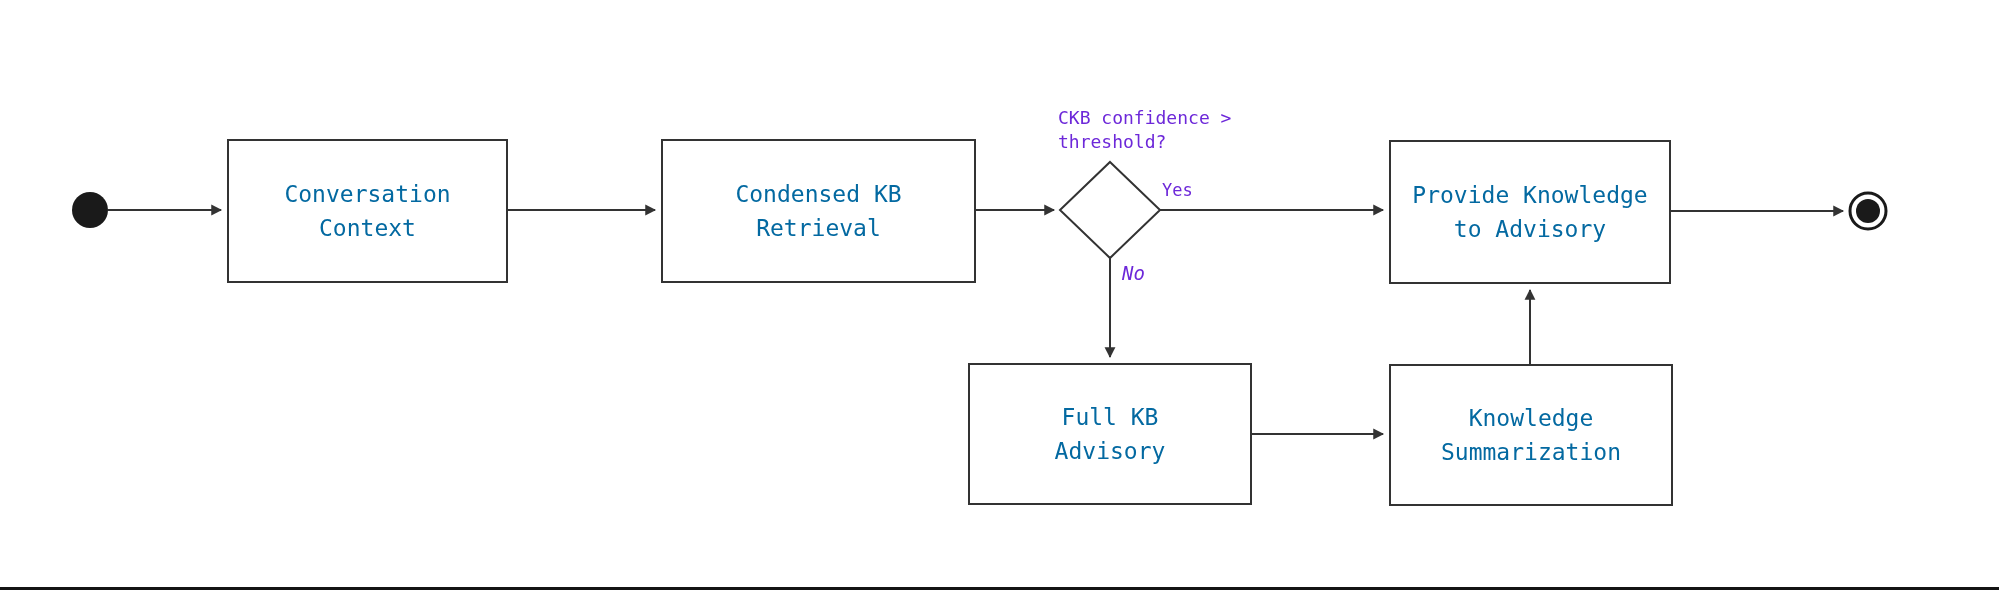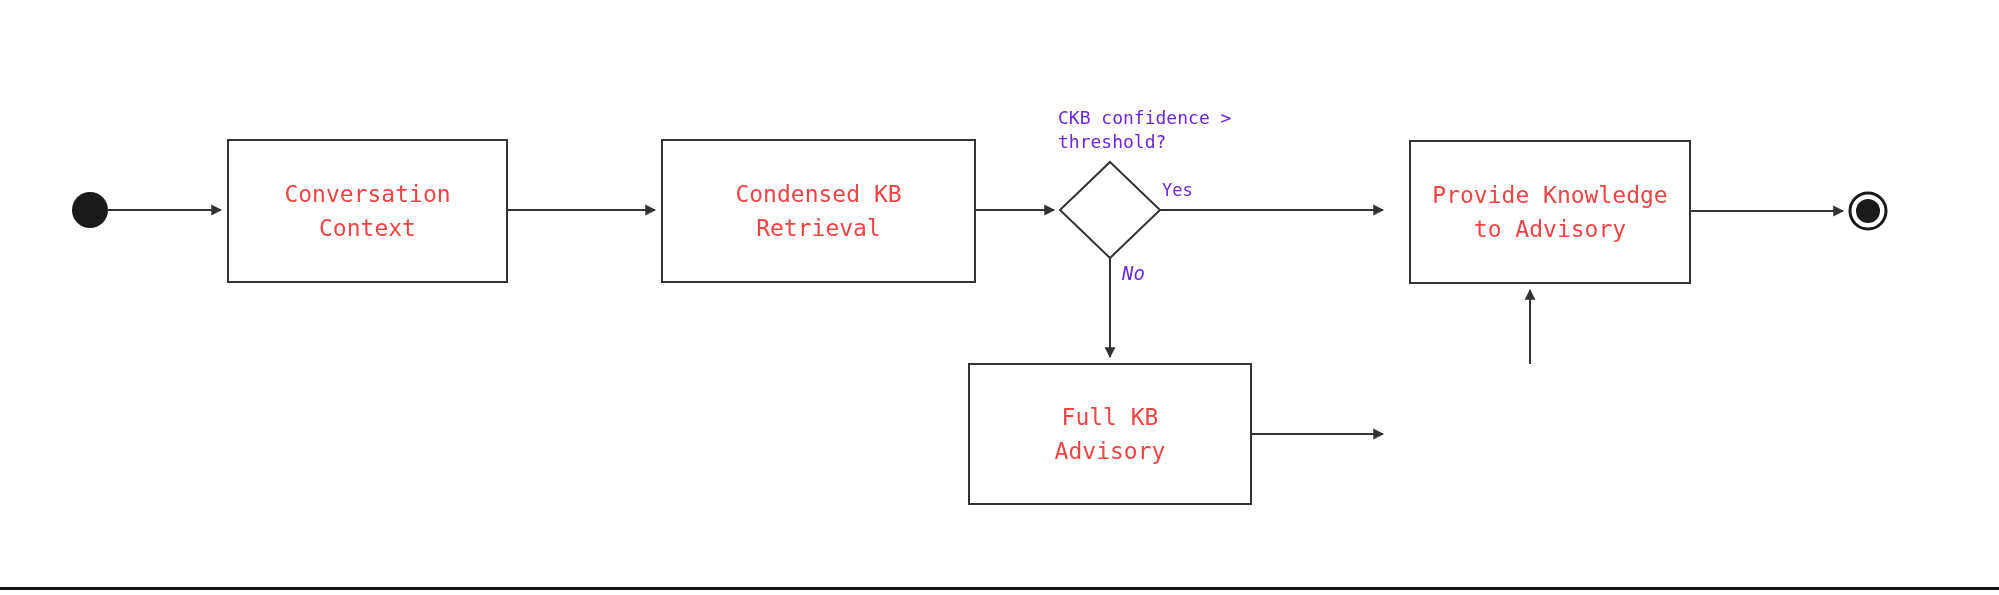--- a/index.html
+++ b/index.html
@@ -19,21 +19,21 @@
     position: absolute;
     left: 0; top: 0;
     width: 1999px; height: 595px;
     z-index: 1;
   }
   .activity {
     position: absolute;
     box-sizing: border-box;
     border: 2px solid #333333;
     background: #ffffff;
-    color: #ef4444;
+    color: #0369a1;
     font-size: 23px;
     line-height: 34px;
     text-align: center;
     white-space: pre-line;
     display: flex;
     align-items: center;
     justify-content: center;
     z-index: 2;
   }
   .flow-label {
@@ -61,21 +61,21 @@
   }
   .bottom-divider {
     position: absolute;
     left: 0; top: 587px;
     width: 100%; height: 3px;
     background: #141414;
     z-index: 3;
   }
   #box-conversation   { left: 227px;  top: 139px; width: 281px; height: 144px; }
   #box-condensed      { left: 661px;  top: 139px; width: 315px; height: 144px; }
-  #box-provide        { left: 1389px; top: 140px; width: 282px; height: 144px; margin-left: 20px; }
+  #box-provide        { left: 1389px; top: 140px; width: 282px; height: 144px; }
   #box-fullkb         { left: 968px;  top: 363px; width: 284px; height: 142px; }
   #box-summarization  { left: 1389px; top: 364px; width: 284px; height: 142px; }
 </style>
 </head>
 <body>
 
 <div class="canvas">
 
   <svg class="wires" viewBox="0 0 1999 595" xmlns="http://www.w3.org/2000/svg">
     <defs>
@@ -116,20 +116,24 @@
   <div class="activity" id="box-provide">
     <span>Provide Knowledge
 to Advisory</span>
   </div>
 
   <div class="activity" id="box-fullkb">
     <span>Full KB
 Advisory</span>
   </div>
 
+  <div class="activity" id="box-summarization">
+    <span>Knowledge
+Summarization</span>
+  </div>
 
   <div class="flow-label condition-label">CKB confidence &gt;
 threshold?</div>
 
   <div class="flow-label yes-label">Yes</div>
 
   <div class="flow-label no-label">No</div>
 
   <div class="bottom-divider"></div>
 

